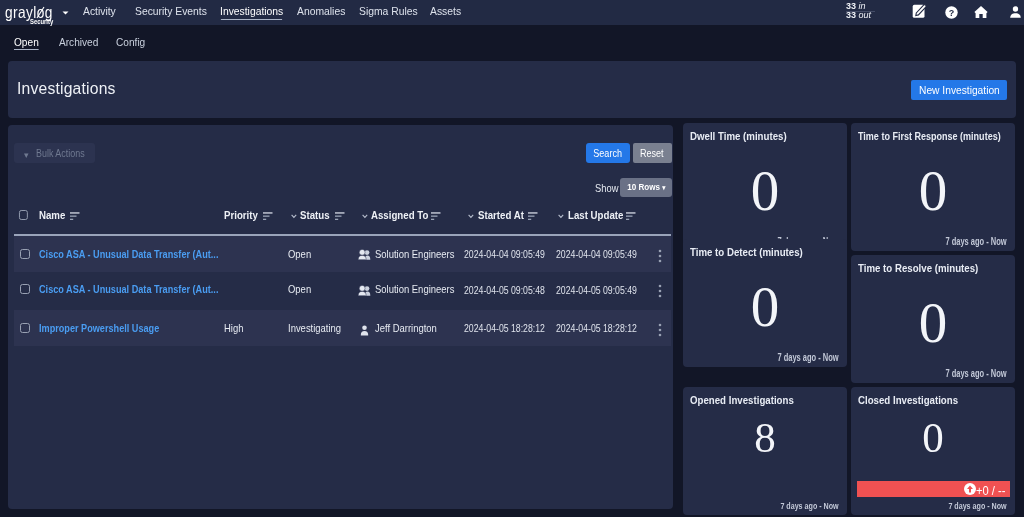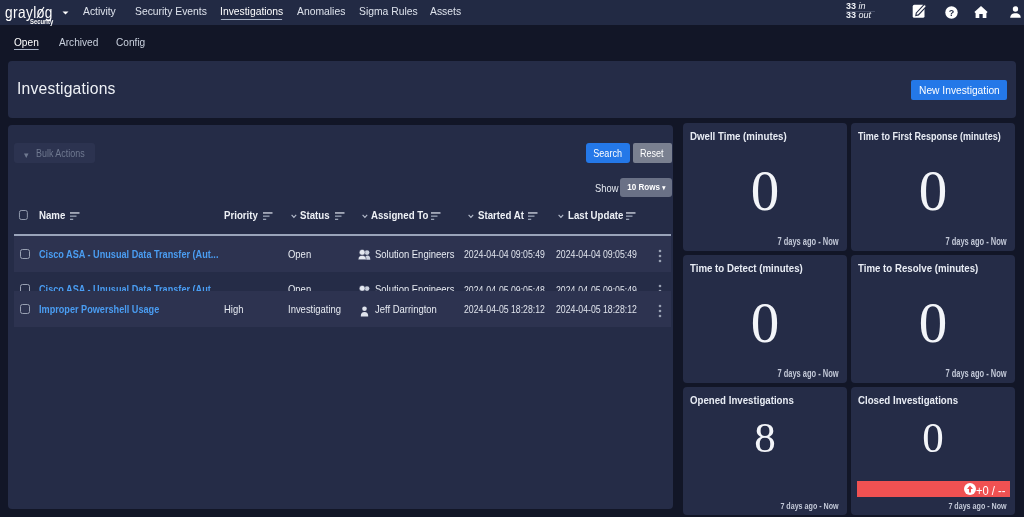--- a/index.html
+++ b/index.html
@@ -166,21 +166,21 @@
     <svg class="abs ppl" style="left:344px; top:13.3px;">
         <use href="#people"></use>
       </svg>
     <span class="abs txt" style="left:361px; top:11.5px;">Solution Engineers</span>
     <span class="abs dt" style="left:450px; top:12px;">2024-04-05 09:05:48</span>
     <span class="abs dt" style="left:542px; top:12px;">2024-04-05 09:05:49</span>
     <svg class="abs kb" style="left:643.5px; top:12.6px;">
         <use href="#kebab"></use>
       </svg>
   </div>
-  <div class="row abs" style="top:166px; background:#2d3350;">
+  <div class="row abs" style="top:185px; background:#2d3350;">
     <span class="cb" style="left:5.5px; top:12.5px;"></span>
     <span class="abs link" style="left:25px; top:11.5px;">Improper Powershell Usage</span>
     <span class="abs txt" style="left:210px; top:11.5px;">High</span>
     <span class="abs txt" style="left:274px; top:11.5px;">Investigating</span>
     <svg class="abs ppl" style="left:345.5px; top:14.5px;">
         <use href="#person"></use>
       </svg>
     <span class="abs txt" style="left:361px; top:11.5px;">Jeff Darrington</span>
     <span class="abs dt" style="left:450px; top:12px;">2024-04-05 18:28:12</span>
     <span class="abs dt" style="left:542px; top:12px;">2024-04-05 18:28:12</span>
@@ -193,21 +193,21 @@
   <div class="card" style="left:683px; top:123px;">
     <div class="title">Dwell Time (minutes)</div>
     <div class="bignum" style="top:47px; font-size:57px; line-height:42px;">0</div>
     <div class="range">7 days ago - Now</div>
   </div>
   <div class="card" style="left:851px; top:123px;">
     <div class="title" style="transform:scaleX(0.82);">Time to First Response (minutes)</div>
     <div class="bignum" style="top:47px; font-size:57px; line-height:42px;">0</div>
     <div class="range">7 days ago - Now</div>
   </div>
-  <div class="card" style="left:683px; top:255px;">
+  <div class="card" style="left:683px; top:239px;">
     <div class="title">Time to Detect (minutes)</div>
     <div class="bignum" style="top:47px; font-size:57px; line-height:42px;">0</div>
     <div class="range">7 days ago - Now</div>
   </div>
   <div class="card" style="left:851px; top:255px;">
     <div class="title">Time to Resolve (minutes)</div>
     <div class="bignum" style="top:47px; font-size:57px; line-height:42px;">0</div>
     <div class="range">7 days ago - Now</div>
   </div>
   <div class="card" style="left:683px; top:387px;">

